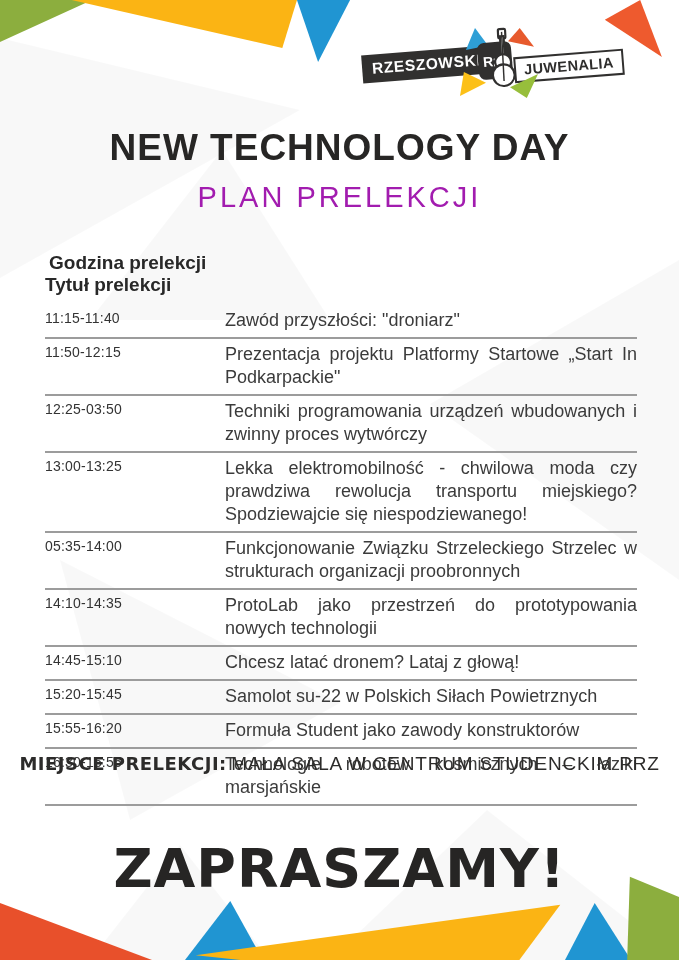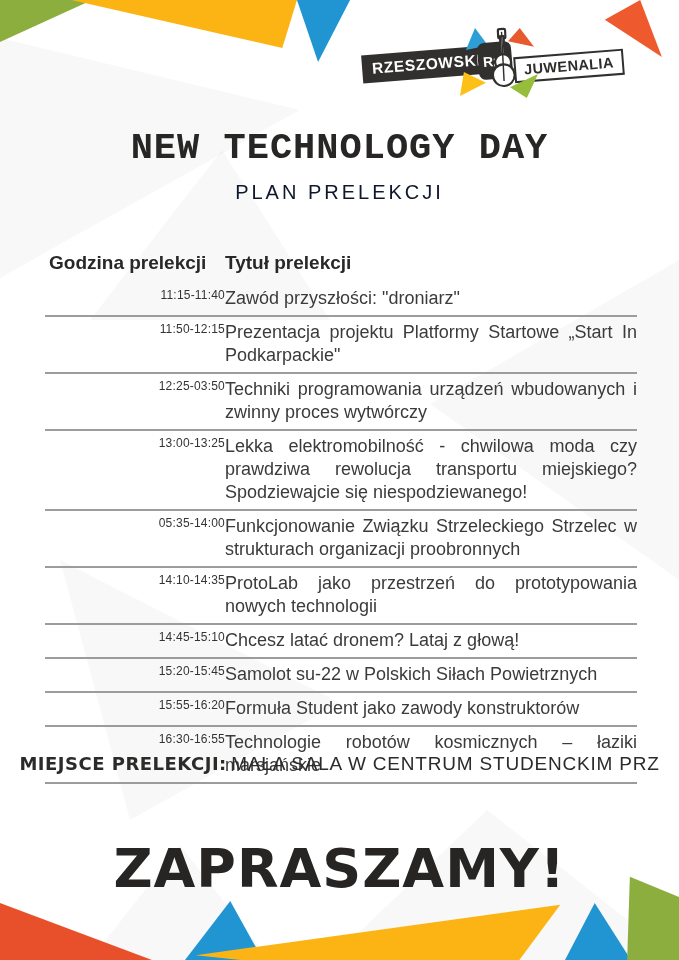--- a/index.html
+++ b/index.html
@@ -40,32 +40,32 @@
   .em-orange{left:146px;top:2px;width:26px;height:22px;clip-path:polygon(0 60%,45% 0,100% 85%);}
   .em-yellow{left:98px;top:46px;width:26px;height:24px;clip-path:polygon(15% 0,100% 45%,0 100%);}
   .em-green {left:148px;top:48px;width:28px;height:24px;clip-path:polygon(0 55%,100% 0,60% 100%);}
   .em-square{position:absolute;left:116px;top:16px;width:34px;height:37px;background:#31302f;
              border-radius:7px;transform:rotate(-5deg);z-index:4;display:flex;align-items:center;
              color:#fff;font-weight:bold;font-size:14px;padding-left:5px;box-sizing:border-box;}
   .guitar{position:absolute;left:128px;top:0;z-index:5;transform:rotate(-3deg);}
 
   
   .title{position:absolute;top:127px;left:0;width:100%;text-align:center;
-         font-family:Liberation Mono, monospace;font-weight:bold;font-size:37px;
+         font-family:Liberation Sans, sans-serif;font-weight:bold;font-size:37px;
          letter-spacing:1px;color:#272625;}
   .subtitle{position:absolute;top:181px;left:0;width:100%;text-align:center;
-            font-size:20px;font-weight:400;letter-spacing:3px;color:#0f172a;}
+            font-size:29px;font-weight:400;letter-spacing:3px;color:#a21caf;}
 
   
   .schedule{position:absolute;top:252px;left:45px;width:592px;}
-  .sched-header{display:flex;font-weight:bold;font-size:19px;color:#282828;margin-bottom:9px;}
+  .sched-header{display:flex;font-weight:bold;font-size:19px;color:#282828;margin-bottom:9px;flex-direction:column;}
   .col-time{width:180px;padding-left:4px;box-sizing:border-box;}
   .col-title{flex:1;}
   .sched-row{display:flex;align-items:flex-start;border-bottom:2px solid #9c9c9c;padding:4px 0 5px;}
-  .cell-time{width:180px;text-align:right;font-size:12px;color:#333333;padding-top:1px;
+  .cell-time{width:180px;text-align:left;font-size:14px;color:#333333;padding-top:1px;
              letter-spacing:.2px;box-sizing:border-box;}
   .cell-title{flex:1;font-size:18px;line-height:23px;color:#3b3b3b;text-align:justify;}
 
   
   .location{position:absolute;top:753px;left:0;width:100%;text-align:center;color:#2c2b2a;}
   .loc-label{font-family:"DejaVu Sans",sans-serif;font-weight:bold;font-size:18px;letter-spacing:.5px;}
   .loc-value{font-size:19px;letter-spacing:.8px;}
   .closing{position:absolute;top:837px;left:0;width:100%;text-align:center;
            font-family:"DejaVu Sans",sans-serif;font-weight:bold;font-size:54px;
            letter-spacing:1px;color:#262524;}

